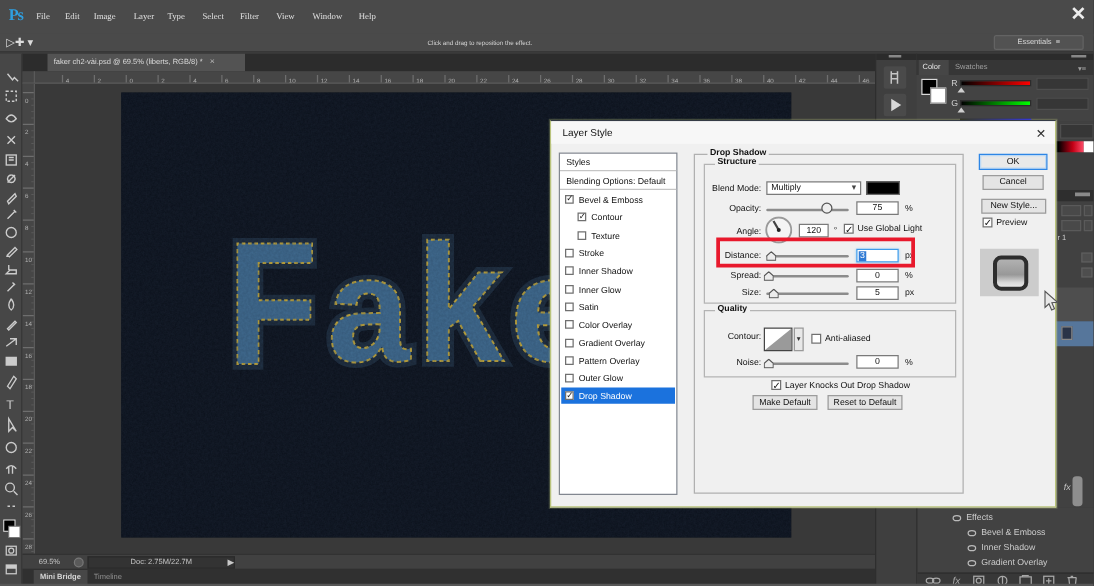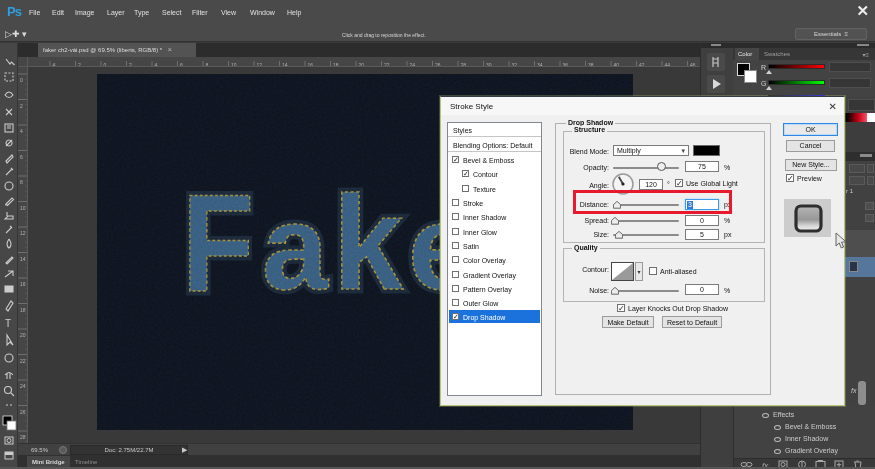--- a/index.html
+++ b/index.html
@@ -2,21 +2,21 @@
 <html><head>
 <meta charset="utf-8">
 <style>
   * { margin:0; padding:0; box-sizing:border-box; }
   html,body { width:875px; height:469px; overflow:hidden; background:#3b3b3b;
     font-family:"Liberation Sans", sans-serif; }
   .abs { position:absolute; }
   #app { position:relative; width:875px; height:469px; background:#3b3b3b; overflow:hidden; }
 
   
-  #menubar { left:0; top:0; width:875px; height:30px; background:#4a4a4a; border-bottom:1px solid #3a3a3a; }
+  #menubar { left:0; top:0; width:875px; height:30px; background:#4a4a4a; border-bottom:1px solid #3a3a3a;font-family:Liberation Serif, serif; }
   .menuitem { position:absolute; top:9px; font-size:7px; color:#e0e0e0; }
   #pslogo { position:absolute; left:7px; top:4px; font-size:13px; font-weight:bold; color:#2f9fe0; letter-spacing:-1px;}
   #optionsbar { left:0; top:27px; width:875px; height:15px; background:#4a4a4a; border-bottom:1px solid #323232; }
   #opt-tool { position:absolute; left:5px; top:2px; color:#dcdcdc; font-size:9px; }
   #opt-msg { position:absolute; left:342px; top:5px; font-size:5px; color:#d5d5d5; }
   #essentials { position:absolute; left:795px; top:1px; width:72px; height:12px; background:#525252;
      border:1px solid #636363; border-radius:2px; color:#d8d8d8; font-size:6px; text-align:center; line-height:10px;}
 
   
   #leftbar { left:0; top:43px; width:18px; height:426px; background:#474747; border-right:1px solid #353535; }
@@ -547,21 +547,21 @@
           <rect x="101" y="2" width="8" height="7.5"></rect>
             <path d="M105 3.5 v4.5 M102.8 5.7 h4.4"></path>
           <path d="M120 3 h7 M121 3 l0.7 6 h4.6 l0.7 -6 M122.5 2 h2"></path>
         </g>
       </svg>
     </div>
   </div>
 
   <div class="abs" id="dialog">
     <div id="dlg-title">
-        <span>Stroke Style</span>
+        <span>Layer Style</span>
       </div>
     <div id="dlg-x">✕</div>
     <div id="styles-box">
       <div class="lsrow" style="top:4px; left:5px;">Styles</div>
       <div style="position:absolute; left:0; top:13px; width:93px; height:1px; background:#c5c5c5;"></div>
       <div class="lsrow" style="top:19px; left:5px;">Blending Options: Default</div>
       <div style="position:absolute; left:0; top:28px; width:93px; height:1px; background:#c5c5c5;"></div>
       <div id="ls-sel"></div>
 
       <span class="lsck" style="left:4px; top:33px;">✓</span>

